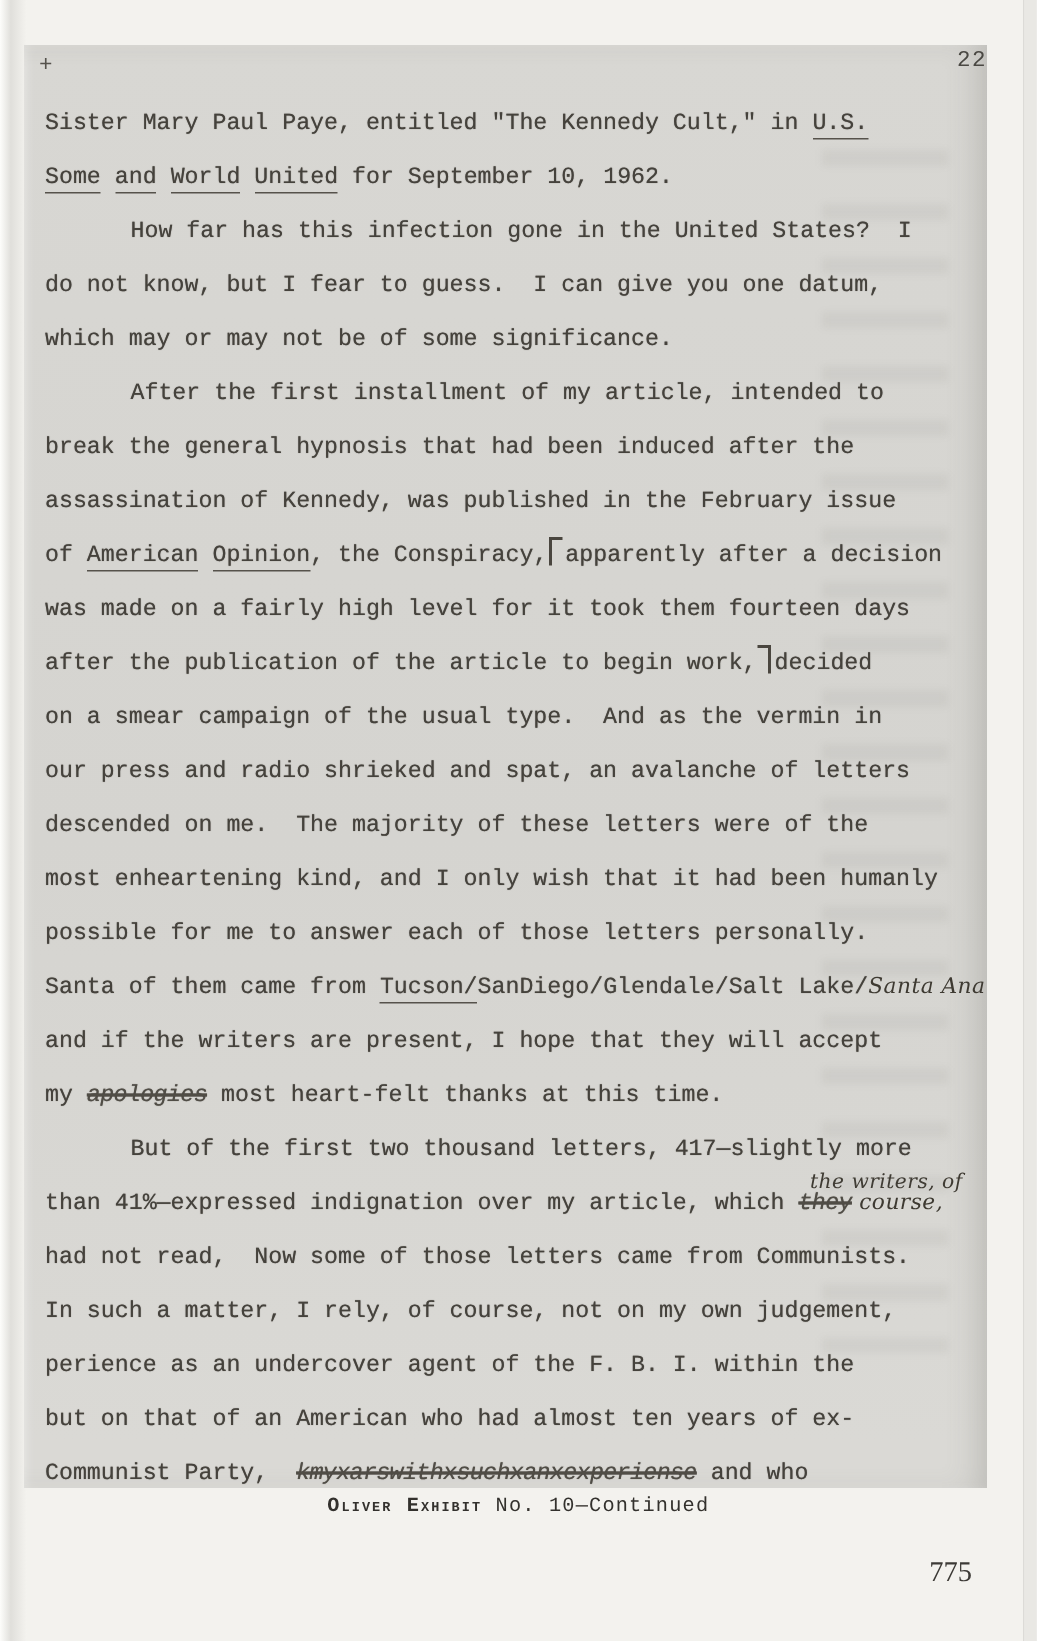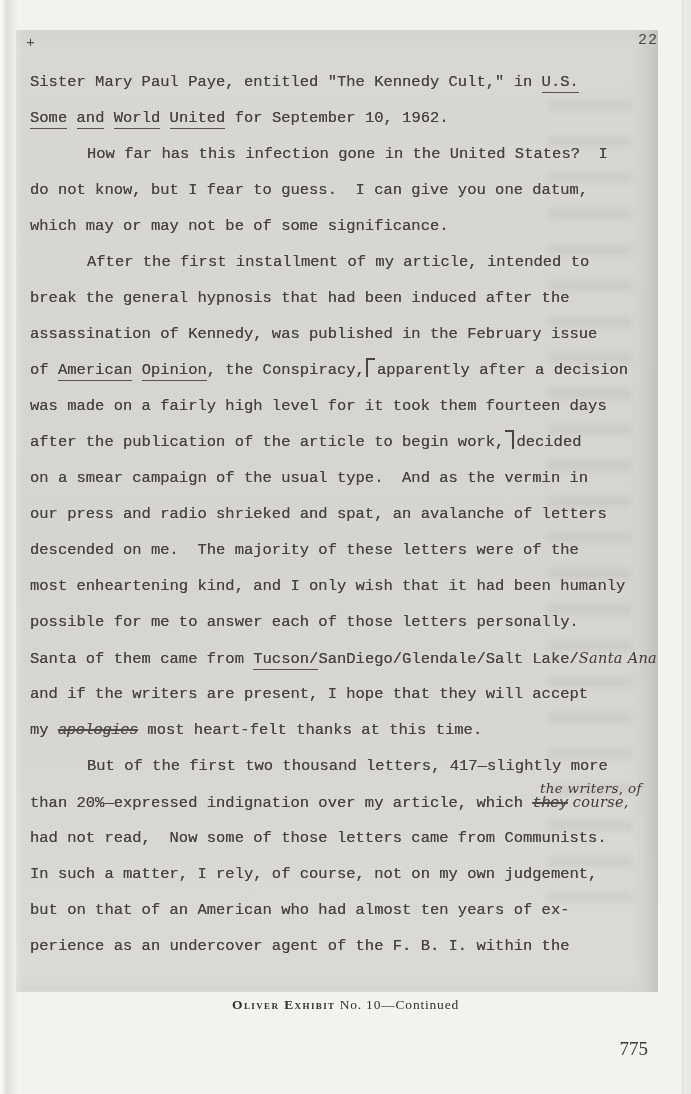--- a/index.html
+++ b/index.html
@@ -33,21 +33,21 @@
      color:#504d46;filter:blur(0.35px);letter-spacing:-0.4px;font-style:italic;}
   .h{font-family:"DejaVu Serif",serif;font-style:italic;font-size:14.5px;
      color:#3e3a32;letter-spacing:0.3px;text-shadow:none;}
   .note{position:absolute;top:-3px;line-height:14px;font-size:13.5px;white-space:pre;}
   .b-open,.b-close{display:inline-block;width:7px;height:17px;vertical-align:-3px;margin:0 2px 0 1px;}
   .b-open{border-left:2px solid #4a463f;border-top:2px solid #4a463f;}
   .b-close{border-right:2px solid #4a463f;border-top:2px solid #4a463f;}
 
   
   .footer-caption{position:absolute;top:997px;left:0;right:0;text-align:center;
-         font-family:Liberation Serif, serif;font-size:13.5px;color:#33312d;letter-spacing:0.8px;}
+         font-family:Liberation Mono, monospace;font-size:13.5px;color:#33312d;letter-spacing:0.8px;}
   .footer-caption .sc{font-variant:small-caps;letter-spacing:1.4px;font-weight:600;}
   .book-page-number{position:absolute;top:1038px;right:43px;
          font-family:"Liberation Serif",serif;font-size:19px;color:#3c3a36;}
 </style>
 </head>
 <body>
 
 <div class="stage">
 
   <div class="paper">
@@ -67,25 +67,26 @@
         <div class="line"><span>after the publication of the article to begin work,</span><span class="b-close"></span><span>decided</span></div>
         <div class="line"><span>on a smear campaign of the usual type.  And as the vermin in</span></div>
         <div class="line"><span>our press and radio shrieked and spat, an avalanche of letters</span></div>
         <div class="line"><span>descended on me.  The majority of these letters were of the</span></div>
         <div class="line"><span>most enheartening kind, and I only wish that it had been humanly</span></div>
         <div class="line"><span>possible for me to answer each of those letters personally.</span></div>
         <div class="line"><span>Santa of them came from </span><span class="u">Tucson/</span><span>SanDiego/Glendale/Salt Lake/</span><span class="h">Santa Ana</span></div>
         <div class="line"><span>and if the writers are present, I hope that they will accept</span></div>
         <div class="line"><span>my </span><span class="x">apologies</span><span> most heart-felt thanks at this time.</span></div>
         <div class="line indent"><span>But of the first two thousand letters, 417—slightly more</span></div>
-        <div class="line"><span>than 20%—expressed indignation over my article, which </span><span class="x">they</span><span class="h"> course,</span><span class="note h" style="left: 510px;">the writers, of</span></div>
+        <div class="line"><span>than 41%—expressed indignation over my article, which </span><span class="x">they</span><span class="h"> course,</span><span class="note h" style="left: 510px;">the writers, of</span></div>
         <div class="line"><span>had not read,  Now some of those letters came from Communists.</span></div>
         <div class="line"><span>In such a matter, I rely, of course, not on my own judgement,</span></div>
+        <div class="line"><span>perience as an undercover agent of the F. B. I. within the</span></div>
         <div class="line"><span>but on that of an American who had almost ten years of ex-</span></div>
-        <div class="line"><span>perience as an undercover agent of the F. B. I. within the</span></div>
+        <div class="line"><span>Communist Party,  </span><span class="x">kmyxarswithxsuchxanxexperiense</span><span> and who</span></div>
       </div>
     <div class="ghost"></div>
   </div>
 
   <div class="footer-caption"><span class="sc">Oliver Exhibit</span><span> No. 10—Continued</span></div>
 
   <div class="book-page-number">775</div>
 
   <div class="page-seam"></div>
   <div class="right-strip"></div>

